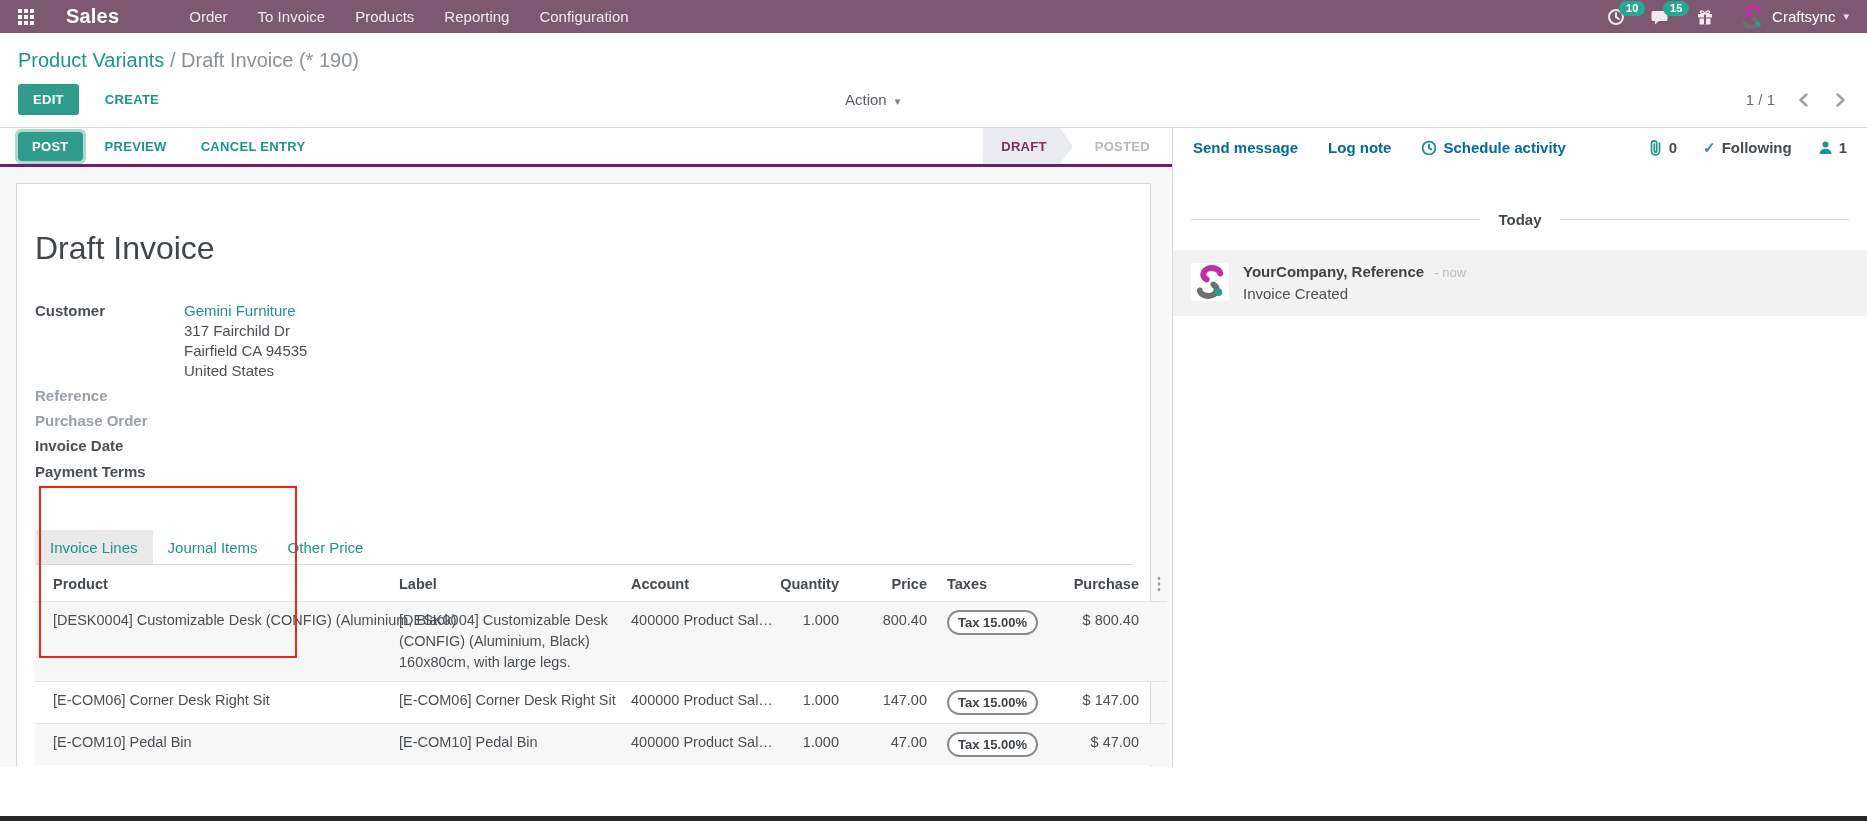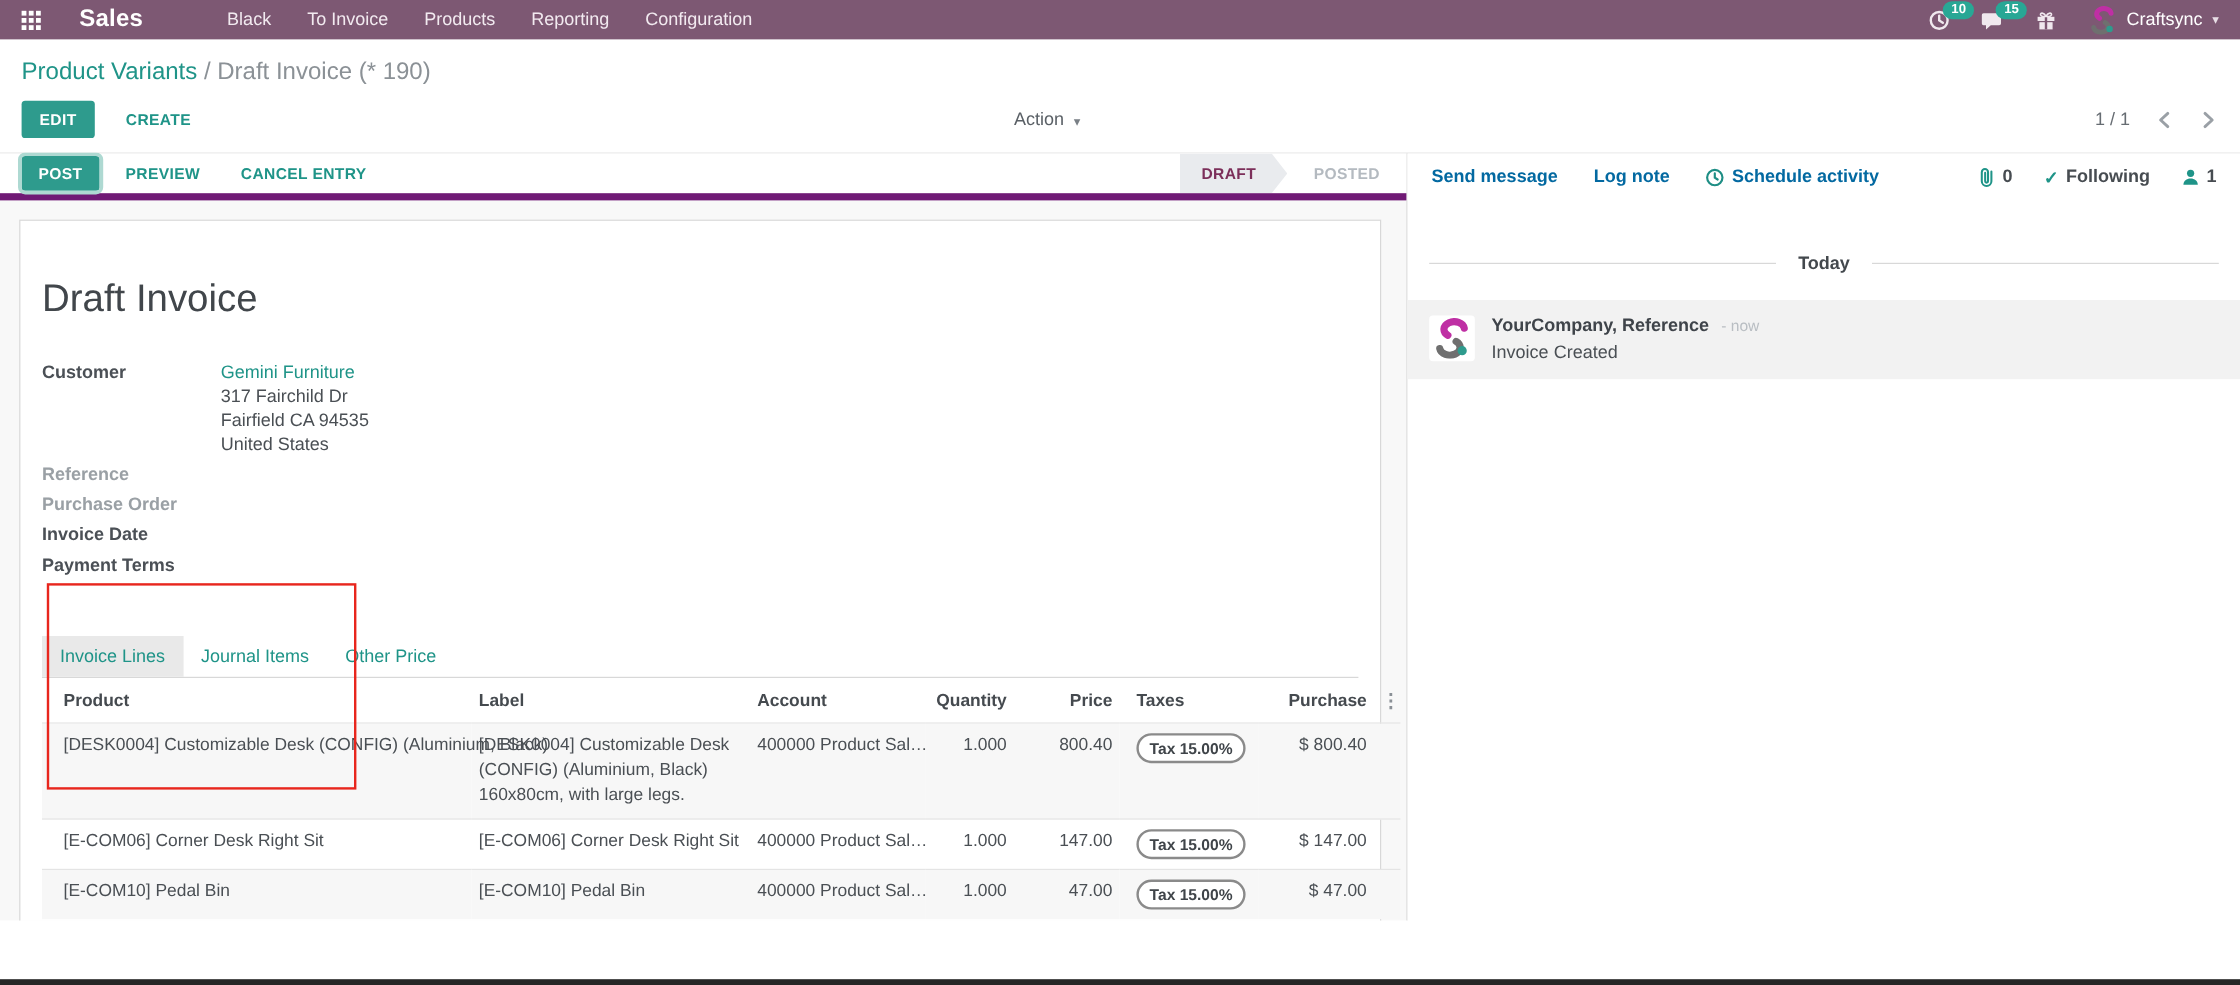--- a/index.html
+++ b/index.html
@@ -34,21 +34,21 @@
   .pager { margin-left:auto; display:flex; align-items:center; gap:20px; }
   .pager-count { font-size:15px; color:#666c72; }
   .pager-btn { background:none; border:none; cursor:pointer; padding:2px; display:flex; }
 
   
   .body { display:flex; height:640px; border-top:1px solid #d9d9d9; }
   .form-col { width:1173px; border-right:1px solid #d9d9d9; display:flex; flex-direction:column; background:#f8f8f8; }
   .chatter-col { flex:1; background:#fff; display:flex; flex-direction:column; }
 
   
-  .statusbar { height:39px; background:#fff; border-bottom:6px solid #701a75; display:flex; align-items:stretch; }
+  .statusbar { height:39px; background:#fff; border-bottom:3px solid #701a75; display:flex; align-items:stretch; }
   .statusbar-left { display:flex; align-items:center; gap:4px; padding-left:18px; }
   .btn-post { background:#2e9b8d; color:#fff; border:none; font-family:inherit; font-size:13px; font-weight:700; padding:7px 14px; border-radius:3px; cursor:pointer; outline:3px solid #aed9d2; letter-spacing:.3px; margin-right:14px; }
   .stages { margin-left:auto; display:flex; align-items:stretch; }
   .stage-active { background:#e9ebee; color:#7c2f5a; font-size:13px; font-weight:700; display:flex; align-items:center; padding:0 26px 0 18px; clip-path:polygon(0 0, calc(100% - 13px) 0, 100% 50%, calc(100% - 13px) 100%, 0 100%); letter-spacing:.3px; cursor:pointer; }
   .stage-next { color:#b4bac0; font-size:13px; font-weight:700; display:flex; align-items:center; padding:0 22px; letter-spacing:.3px; cursor:pointer; }
 
   
   .form-area { flex:1; padding:16px; overflow:hidden; }
   .sheet { position:relative; width:1135px; height:783px; background:#fff; border:1px solid #d8d8d8; padding:24px 18px; }
   .sheet-title { font-size:32px; font-weight:500; color:#41464b; margin:22px 0 34px; }
@@ -116,21 +116,21 @@
         <i></i>
         <i></i>
         <i></i>
         <i></i>
         <i></i>
         <i></i>
         <i></i>
     </div>
     <div class="brand">Sales</div>
     <nav class="nav-menus">
-      <span class="menu-item">Black</span>
+      <span class="menu-item">Order</span>
       <span class="menu-item">To Invoice</span>
       <span class="menu-item">Products</span>
       <span class="menu-item">Reporting</span>
       <span class="menu-item">Configuration</span>
     </nav>
     <div class="nav-right">
       <div class="icon-badge">
         <span>
           <svg width="18" height="18" viewBox="0 0 18 18">
               <circle cx="9" cy="9" r="7" fill="none" stroke="#f0e8ee" stroke-width="2"></circle>

